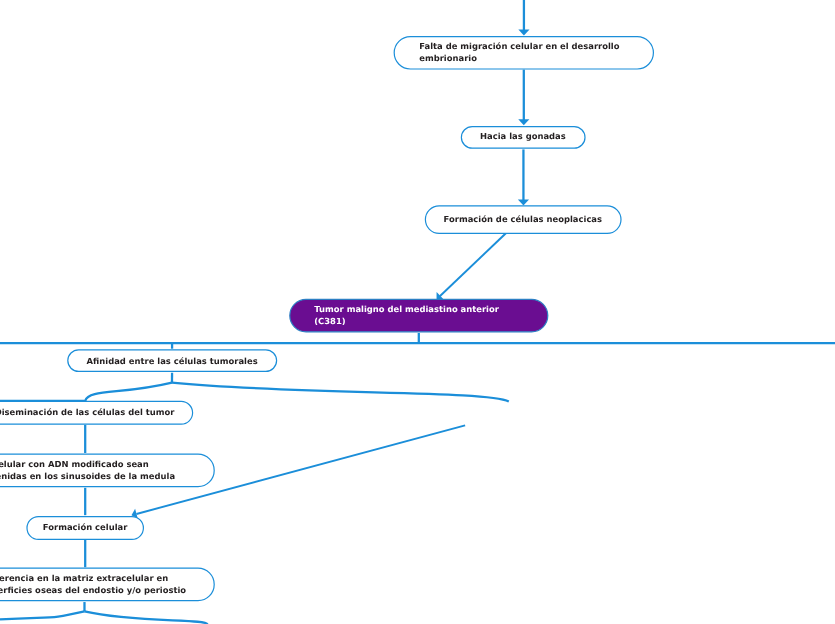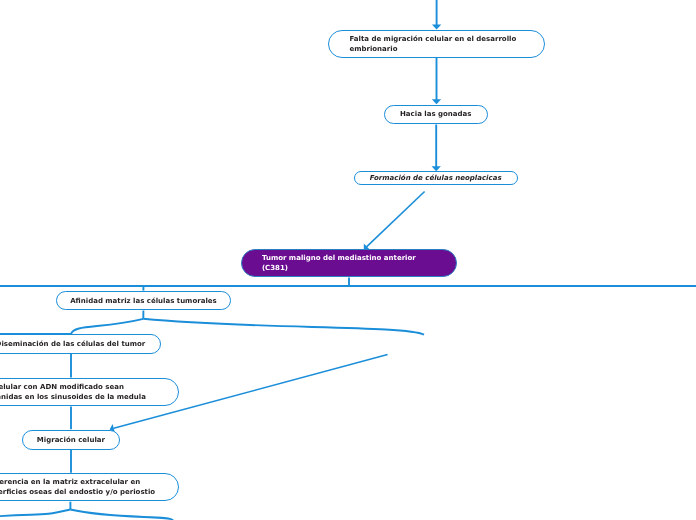--- a/index.html
+++ b/index.html
@@ -53,22 +53,22 @@
       <path d="M71,406.5 L71,429.3"></path>
       <path d="M71,450 L71,472.7"></path>
       <path d="M70.4,501.7 L70.4,509.5"></path>
       <path d="M70.4,509.5 C40,516.5 46,513.5 0,516.1"></path>
       <path d="M70.4,509.5 C114,519.5 172,515 173,520.5"></path>
     </g>
   </svg>
 
   <div class="node wrap" style="left:328.4px;top:29.6px;width:216.5px;height:28.4px;">Falta de migración celular en el desarrollo embrionario</div>
   <div class="node" style="left:384px;top:104.6px;width:103.5px;height:19.4px;">Hacia las gonadas</div>
-  <div class="node" style="left:353.7px;top:171.2px;width:164px;height:14px;font-style:italic;">Formación de células neoplacicas</div>
+  <div class="node" style="left:353.7px;top:171.2px;width:164px;height:24px;">Formación de células neoplacicas</div>
   <div class="node root wrap" style="left:240.9px;top:249.4px;width:216px;height:28.1px;">Tumor maligno del mediastino anterior (C381)</div>
-  <div class="node" style="left:56.2px;top:291.1px;width:174.5px;height:19.4px;">Afinidad matriz las células tumorales</div>
+  <div class="node" style="left:56.2px;top:291.1px;width:174.5px;height:19.4px;">Afinidad entre las células tumorales</div>
   <div class="node" style="left:-20.4px;top:334.4px;width:181.7px;height:19.6px;">Diseminación de las células del tumor</div>
   <div class="node wrap" style="left:-36.3px;top:378.2px;width:215px;height:28.1px;">El celular con ADN modificado sean retenidas en los sinusoides de la medula</div>
-  <div class="node" style="left:21.5px;top:430.2px;width:98.8px;height:19.4px;">Migración celular</div>
+  <div class="node" style="left:21.5px;top:430.2px;width:98.8px;height:19.4px;">Formación celular</div>
   <div class="node wrap" style="left:-37.2px;top:473.3px;width:216px;height:28.1px;">Adherencia en la matriz extracelular en superficies oseas del endostio y/o periostio</div>
 
 </div>
 </div>
 
 </body></html>

